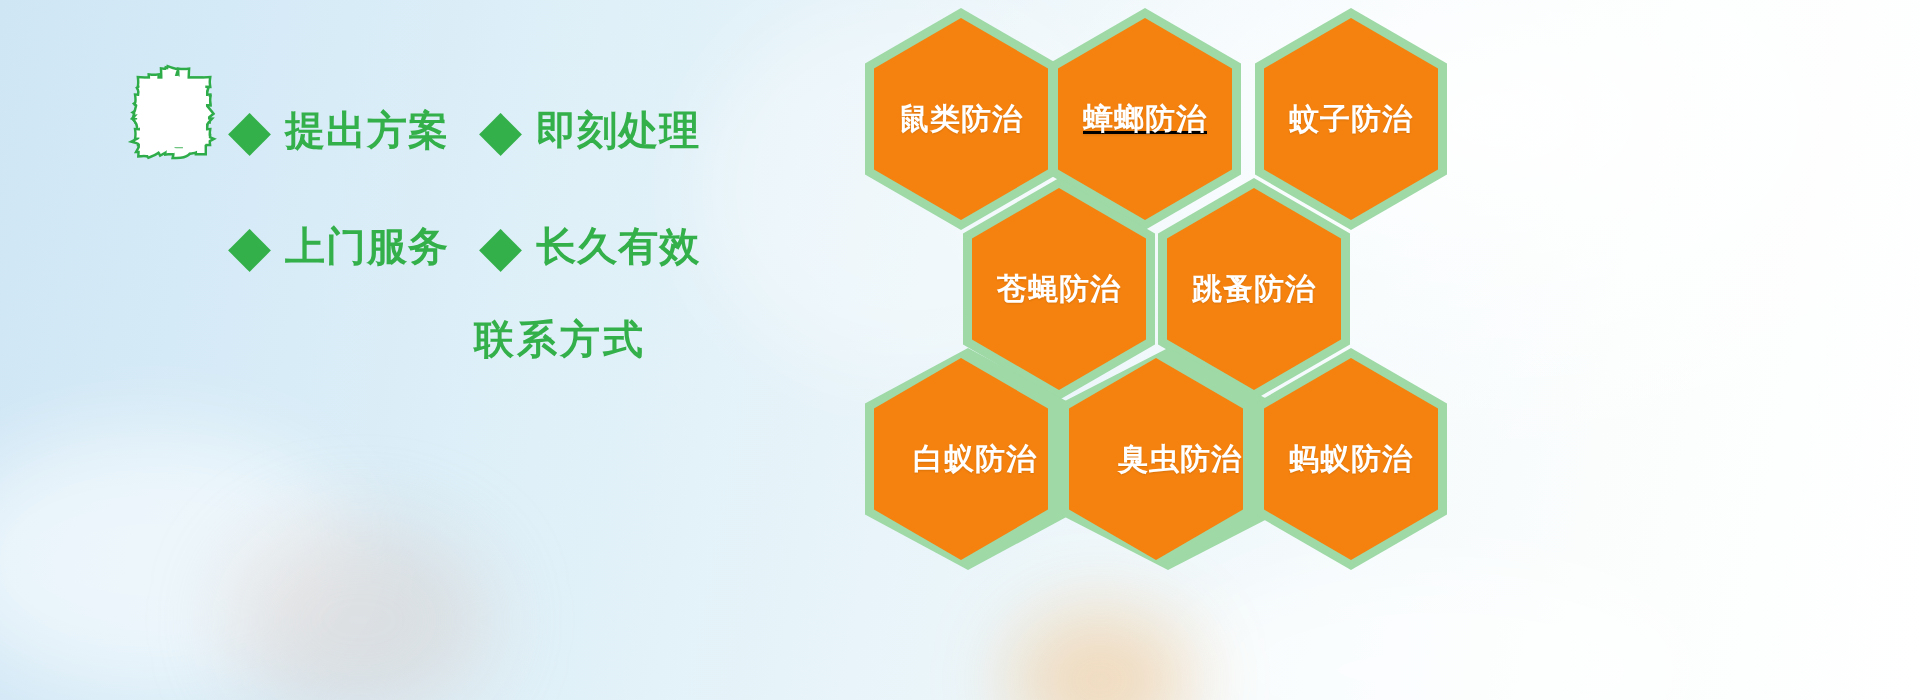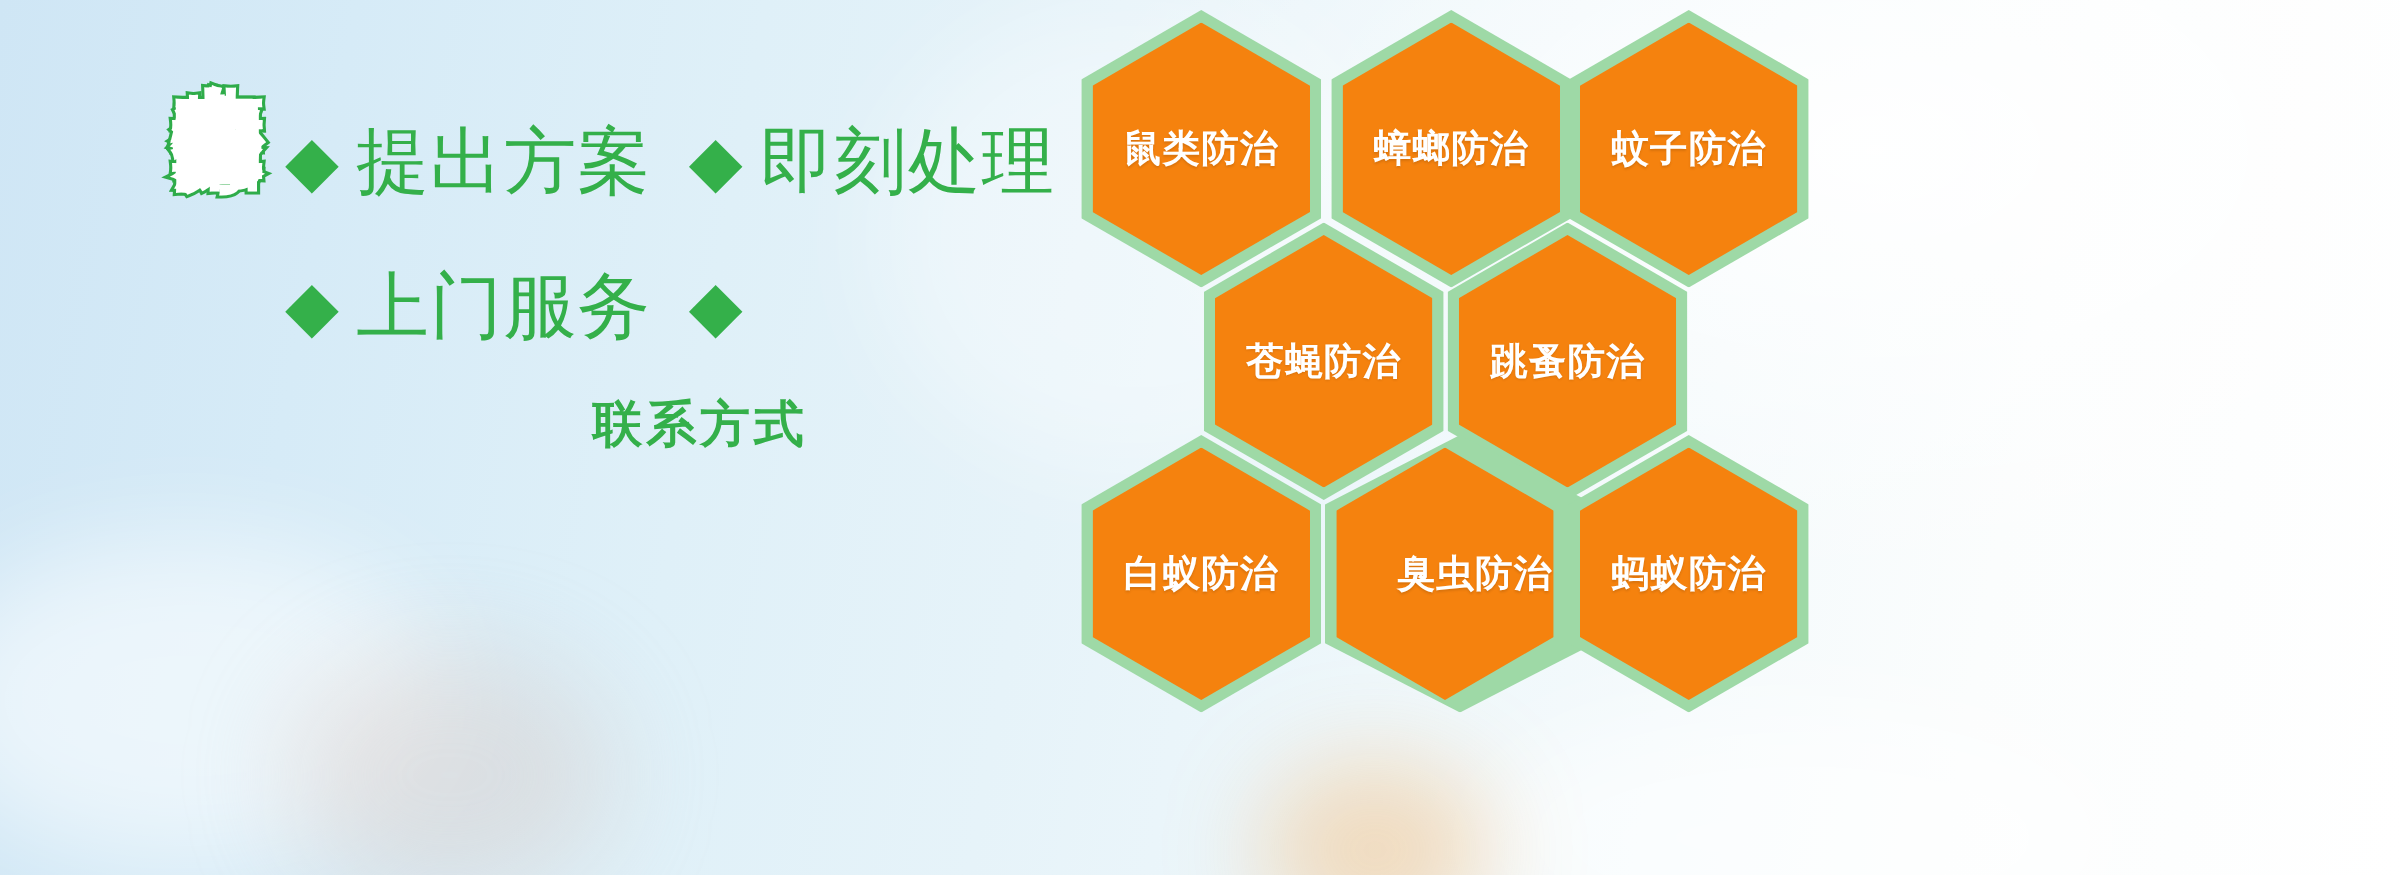--- a/index.html
+++ b/index.html
@@ -39,21 +39,21 @@
   #features{
     position:absolute;left:228px;top:72px;width:640px;
   }
   .frow{display:flex;align-items:center;height:116px;}
   .fitem{display:flex;align-items:center;color:#34b04a;}
   .fitem .dia{
     font-size:56px;line-height:1;margin-right:14px;color:#34b04a;
     font-family:"DejaVu Sans",sans-serif;
   }
   .fitem .ftxt{
-    font-size:58px;font-weight:400;letter-spacing:1px;color:#34b04a;
+    font-size:40px;font-weight:700;letter-spacing:1px;color:#34b04a;
     font-family:"DejaVu Sans","Liberation Sans",sans-serif;white-space:nowrap;
   }
   .fgap{width:30px;}
 
   
   #contact{
     position:absolute;left:230px;top:312px;width:660px;text-align:center;
     color:#34b04a;
   }
   #contact .ctitle{
@@ -114,50 +114,51 @@
       </div>
     </div>
     <div class="frow">
       <div class="fitem">
         <span class="dia">◆</span>
         <span class="ftxt">上门服务</span>
       </div>
       <div class="fgap"></div>
       <div class="fitem">
         <span class="dia">◆</span>
+        <span class="ftxt">长久有效</span>
       </div>
     </div>
   </div>
 
   <div id="contact">
     <div class="ctitle">联系方式</div>
   </div>
 
   <div id="comb">
       <div class="hex" style="left: 10px; top: 8px;">
         <div class="inner"></div>
         <span class="lbl">鼠类防治</span>
       </div>
-      <div class="hex" style="left: 210px; top: 8px;">
+      <div class="hex" style="left: 194px; top: 8px; text-decoration: underline;">
         <div class="inner"></div>
         <span class="lbl">蟑螂防治</span>
       </div>
       <div class="hex" style="left: 400px; top: 8px;">
         <div class="inner"></div>
         <span class="lbl">蚊子防治</span>
       </div>
       <div class="hex" style="left: 108px; top: 178px;">
         <div class="inner"></div>
         <span class="lbl">苍蝇防治</span>
       </div>
       <div class="hex" style="left: 303px; top: 178px;">
         <div class="inner"></div>
         <span class="lbl">跳蚤防治</span>
       </div>
-      <div class="hex" style="left: 10px; top: 348px;">
+      <div class="hex" style="left: 10px; top: 348px; padding-left: 14px;">
         <div class="inner"></div>
         <span class="lbl">白蚁防治</span>
       </div>
       <div class="hex" style="left: 205px; top: 348px; padding-left: 24px;">
         <div class="inner"></div>
         <span class="lbl">臭虫防治</span>
       </div>
       <div class="hex" style="left: 400px; top: 348px;">
         <div class="inner"></div>
         <span class="lbl">蚂蚁防治</span>

